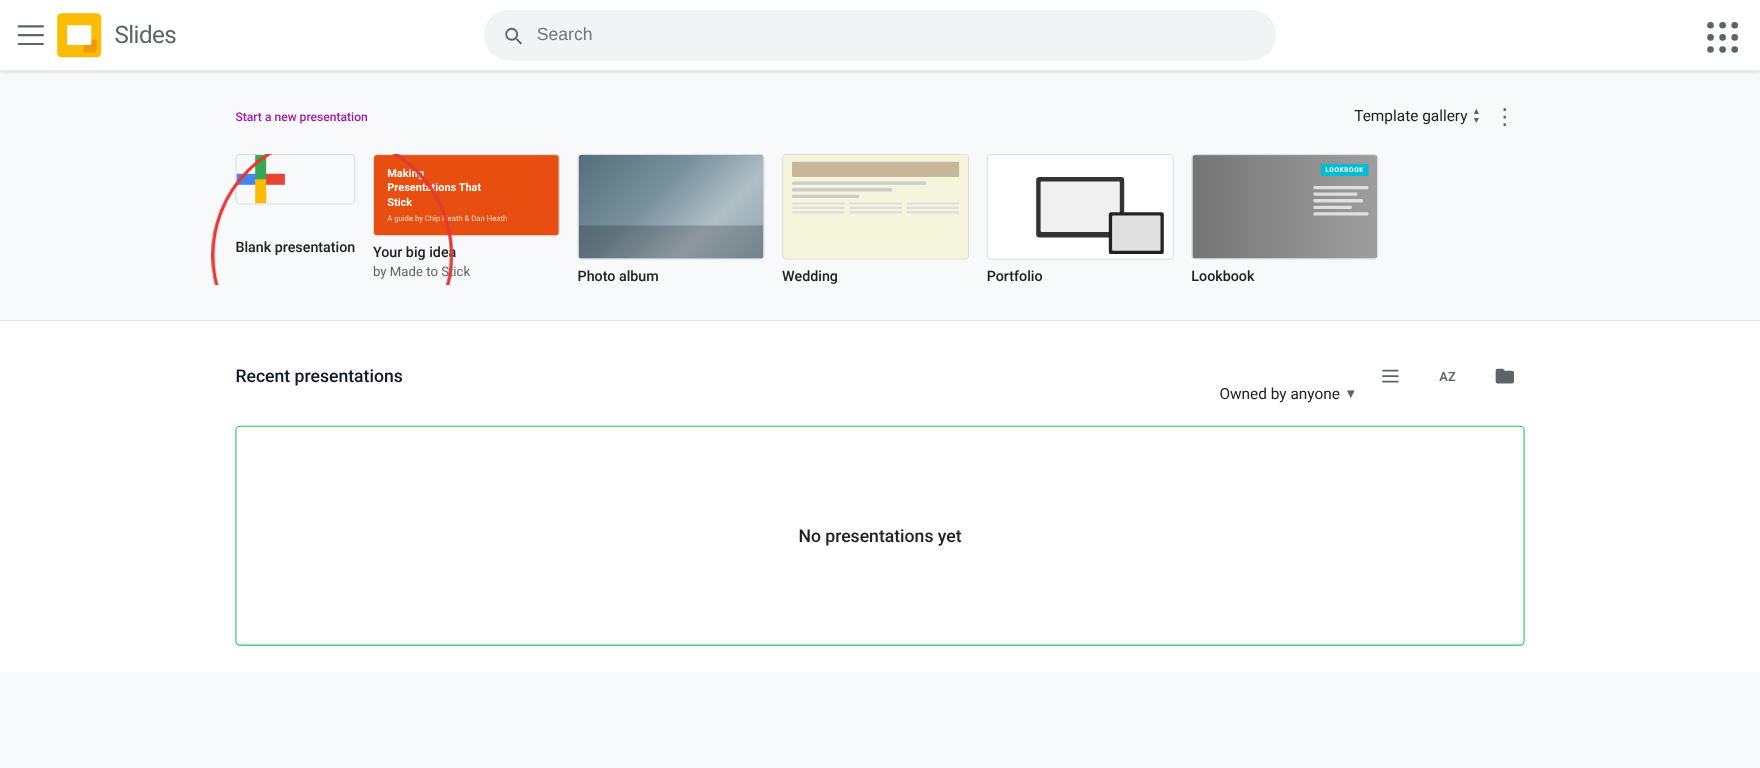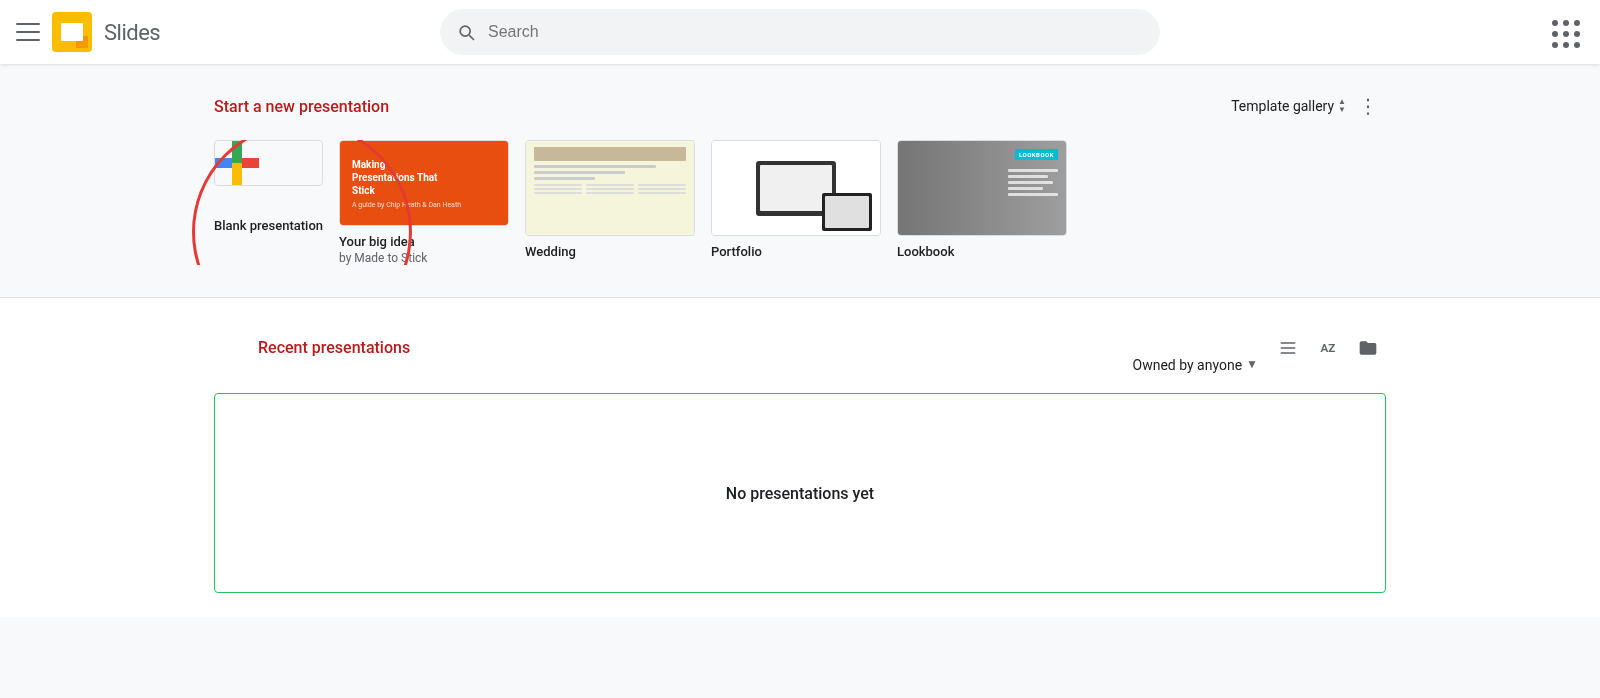--- a/index.html
+++ b/index.html
@@ -96,22 +96,22 @@
       background: #f8f9fa;
       padding: 24px 0 16px 0;
     }
     .template-header {
       display: flex;
       align-items: center;
       justify-content: space-between;
       padding: 0 214px 16px 214px;
     }
     .section-title {
-      font-size: 16px;
-      color: #b91c1c;
+      font-size: 11px;
+      color: #a21caf;
       font-weight: 500;
     }
     .template-gallery-btn {
       display: flex; align-items: center; gap: 4px;
       cursor: pointer; color: #202124; font-size: 14px;
     }
     .more-vert {
       width: 36px; height: 36px;
       display: flex; align-items: center; justify-content: center;
       cursor: pointer; border-radius: 50%;
@@ -167,21 +167,21 @@
       top: -18px; left: -22px;
       width: 220px; height: 220px;
       border-radius: 50%;
       border: 3px solid #e53935;
       pointer-events: none;
       z-index: 5;
     }
 
     
     .made-stick-thumb {
-      width: 168px; height: 84px;
+      width: 168px; height: 73px;
       background: #e84e0f;
       display: flex; flex-direction: column;
       align-items: flex-start; justify-content: center;
       padding: 10px 12px;
     }
     .made-stick-title {
       color: #fff; font-size: 10px; font-weight: 700; line-height: 1.3;
     }
     .made-stick-sub {
       color: rgba(255,255,255,0.8); font-size: 7px; margin-top: 4px;
@@ -306,32 +306,32 @@
     
     .recent-section {
       background: #fff;
       padding: 24px 214px;
     }
     .recent-header {
       display: flex; align-items: center; justify-content: space-between;
       margin-bottom: 20px;
     }
     .recent-title {
-      font-size: 16px; font-weight: 500; color: #b91c1c; margin-left: 44px;
+      font-size: 16px; font-weight: 500; color: #0f172a;
     }
     .recent-controls {
       display: flex; align-items: center; gap: 12px;
     }
     .owned-by {
       display: flex; align-items: flex-start; gap: 4px;
       font-size: 14px; color: #202124; cursor: pointer; margin-top: 35px;
     }
     .dropdown-arrow { font-size: 12px; color: #5f6368; }
     .view-toggle {
-      display: flex; align-items: center; gap: 4px;
+      display: flex; align-items: center; gap: 16px;
     }
     .view-btn {
       width: 36px; height: 36px;
       display: flex; align-items: center; justify-content: center;
       border-radius: 4px; cursor: pointer;
       color: #5f6368;
     }
     .folder-icon-btn {
       width: 36px; height: 36px;
       display: flex; align-items: center; justify-content: center;
@@ -433,20 +433,28 @@
         <div class="card-thumb">
           <div class="made-stick-thumb">
             <div class="made-stick-title">Making<br>Presentations That<br>Stick</div>
             <div class="made-stick-sub">A guide by Chip Heath &amp; Dan Heath</div>
           </div>
         </div>
         <span class="template-name">Your big idea</span>
         <span class="template-sub">by Made to Stick</span>
       </div>
 
+      <div class="template-card">
+        <div class="card-thumb">
+          <div class="photo-album-thumb">
+            <div class="photo-album-img-sim"></div>
+          </div>
+        </div>
+        <span class="template-name">Photo album</span>
+      </div>
 
       <div class="template-card">
         <div class="card-thumb">
           <div class="wedding-thumb">
             <div class="wedding-header-bar"></div>
             <div class="wedding-lines">
               <div class="wedding-line wide"></div>
               <div class="wedding-line mid"></div>
               <div class="wedding-line short"></div>
             </div>

